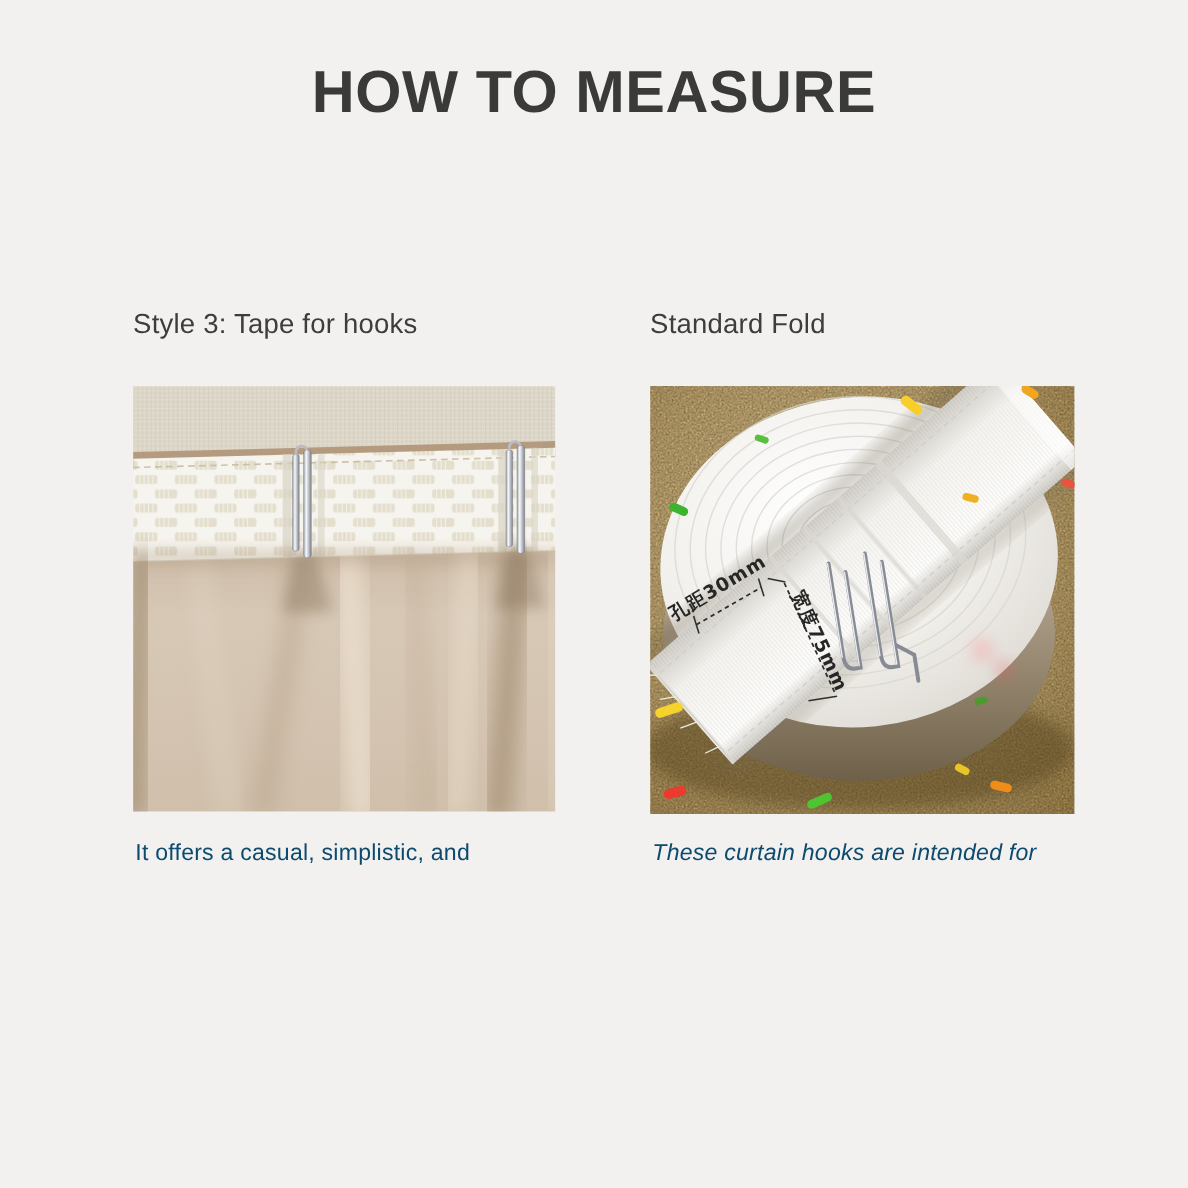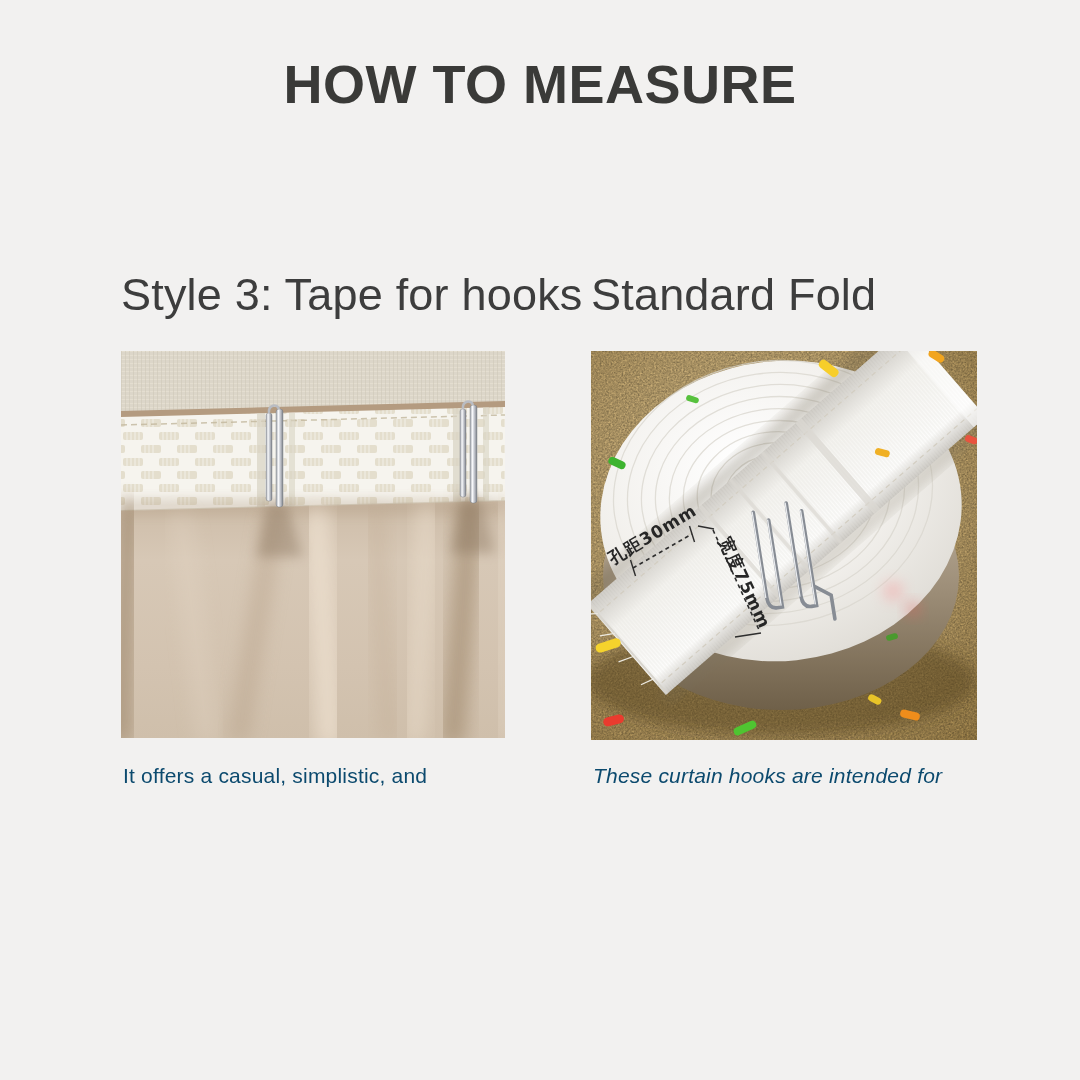--- a/index.html
+++ b/index.html
@@ -6,21 +6,21 @@
   body{background:#f2f1f0;font-family:"Liberation Sans", sans-serif;}
   .canvas{position:relative;width:1080px;height:790px;background:#f2f1f0;overflow:hidden;}
   .page-title{
     position:absolute;top:53px;left:0;width:1080px;text-align:center;
     font-size:54px;line-height:62px;font-weight:700;color:#3a3a38;letter-spacing:0.5px;
   }
   .col{position:absolute;}
   .col-left{left:121px;top:0;width:384px;}
   .col-right{left:591px;top:0;width:388px;}
   .panel-heading{
-    position:absolute;top:275px;left:0;font-size:45px;line-height:40px;
+    position:absolute;top:275px;left:0;font-size:25px;line-height:40px;
     font-weight:400;color:#3d3d3d;white-space:nowrap;letter-spacing:0.2px;
   }
   .photo{position:absolute;top:351px;left:0;overflow:hidden;}
   .photo svg{display:block;}
   .panel-desc{
     position:absolute;top:762px;left:2px;
     font-size:21px;line-height:27.5px;color:#0c4a6e;letter-spacing:0.2px;
   }
   .desc-left{width:376px;}
   .desc-right{width:392px;font-style:italic;}

